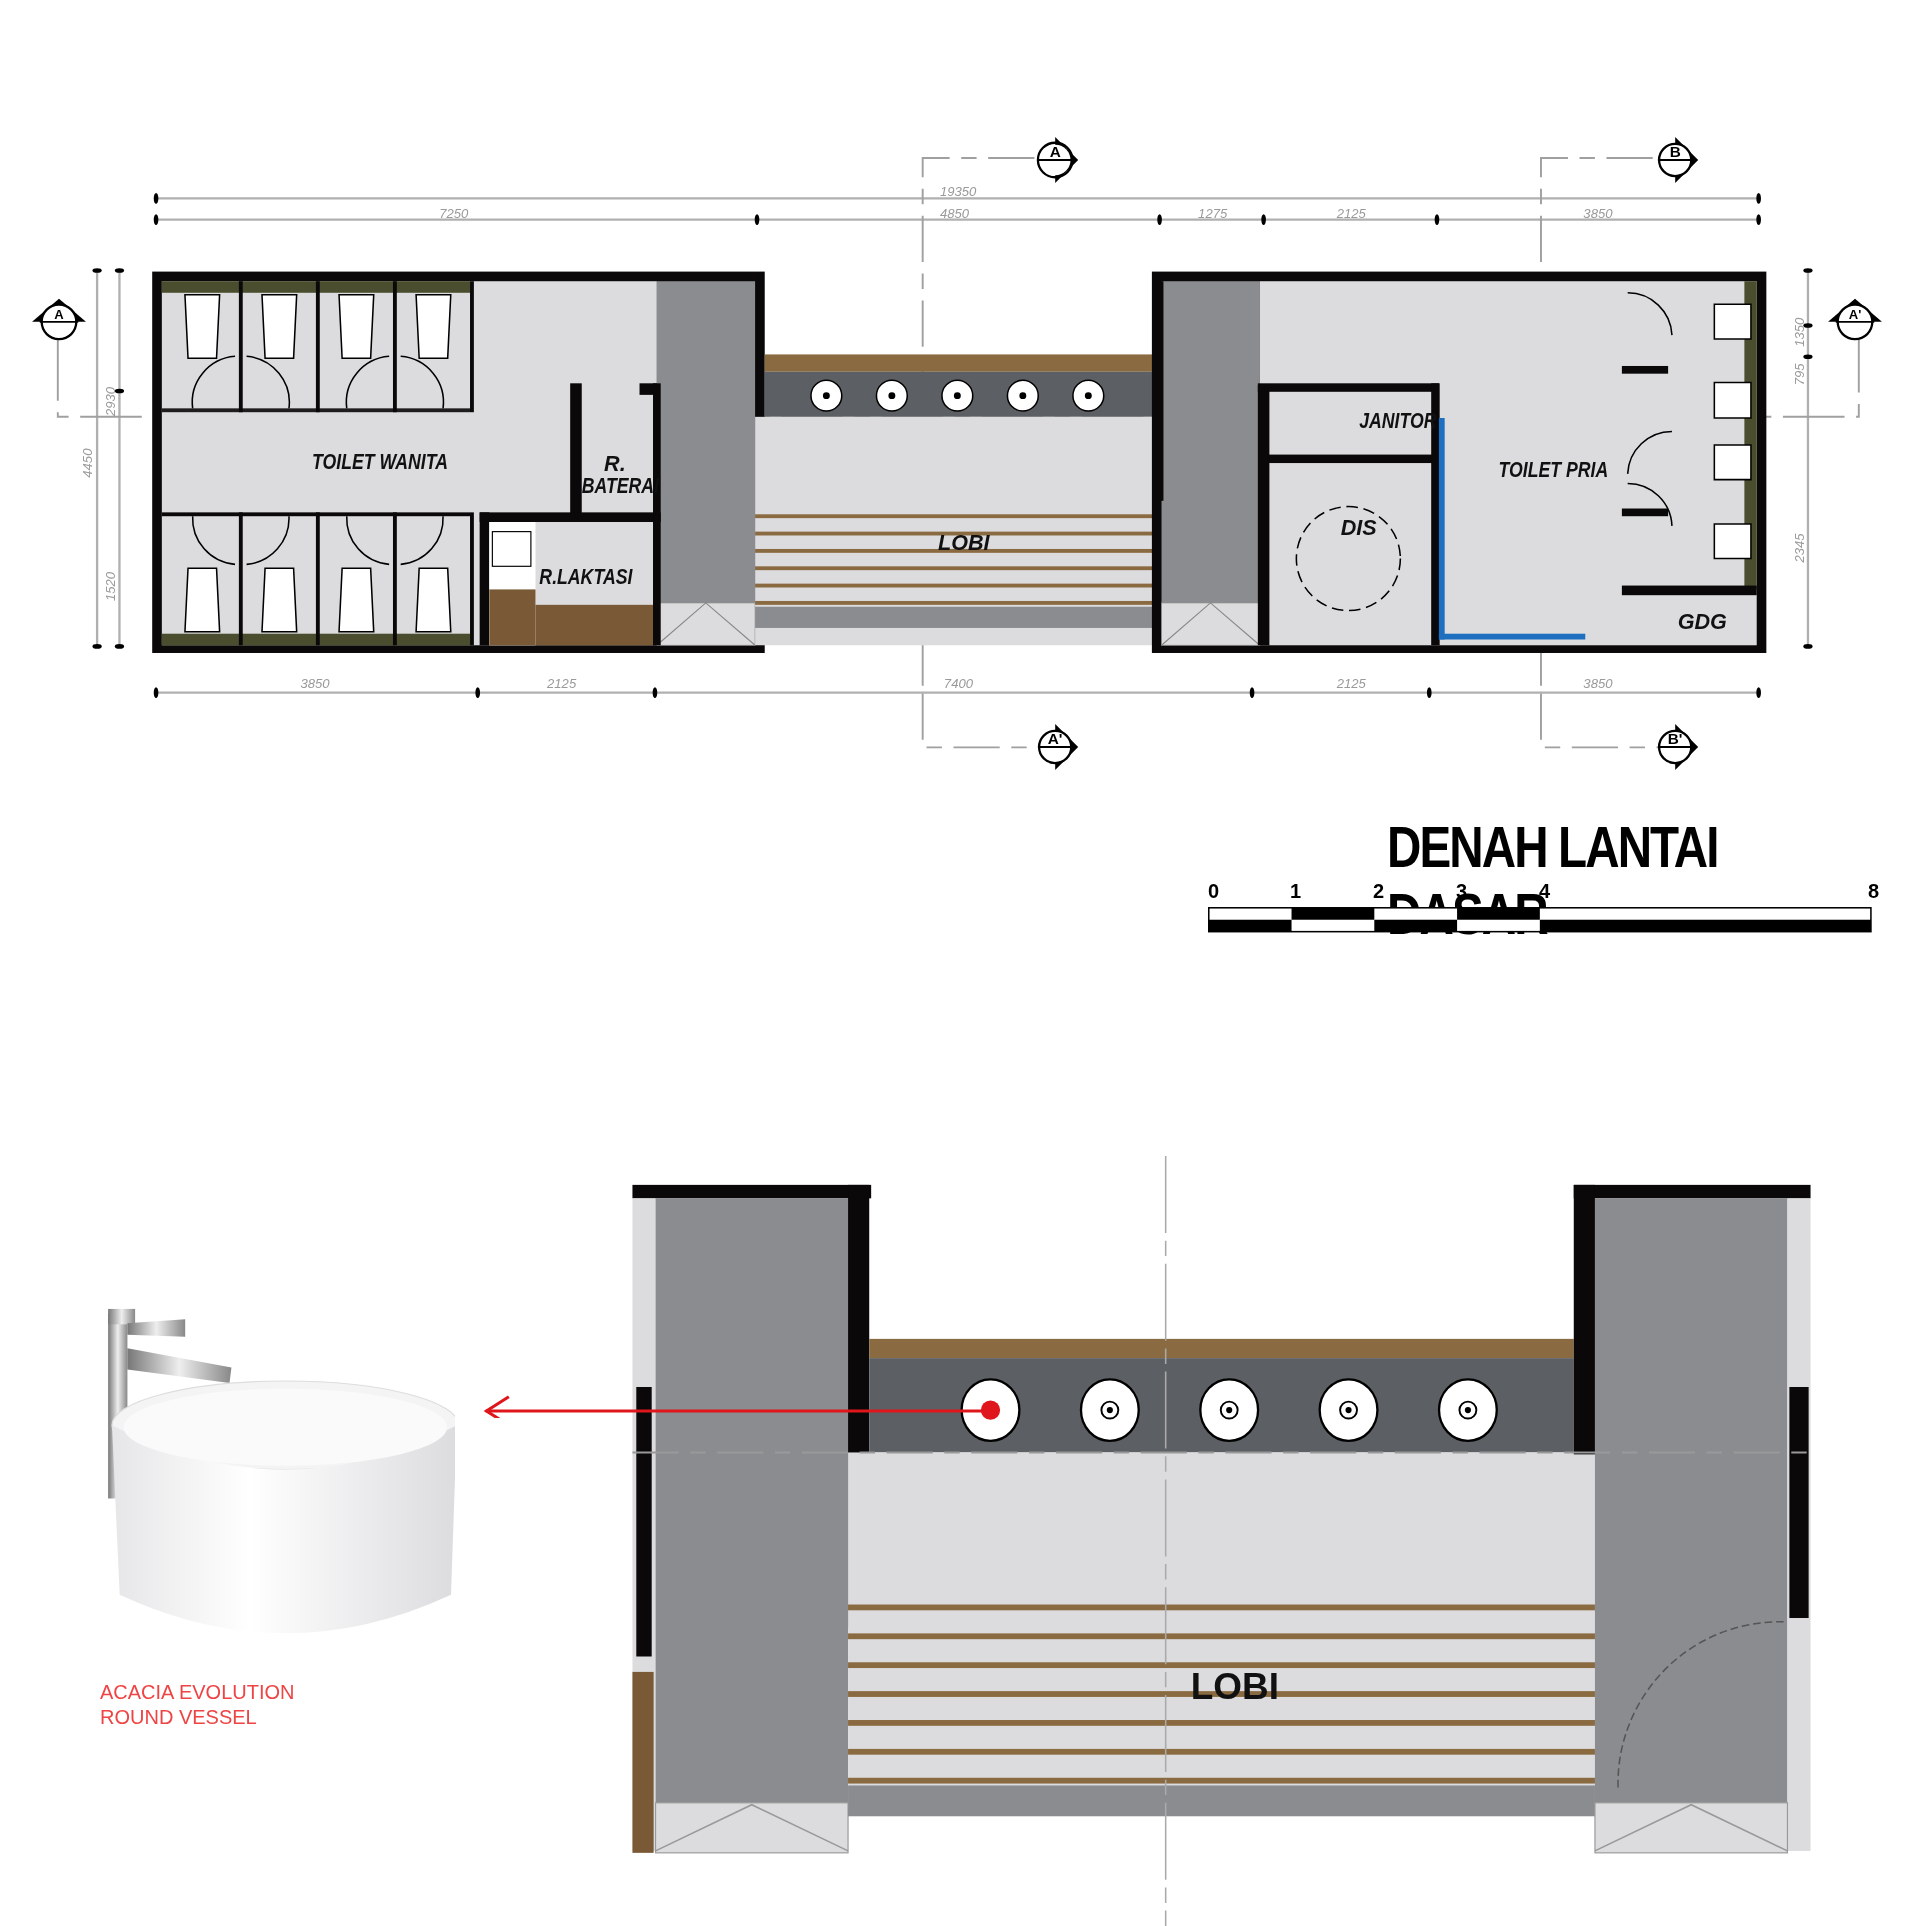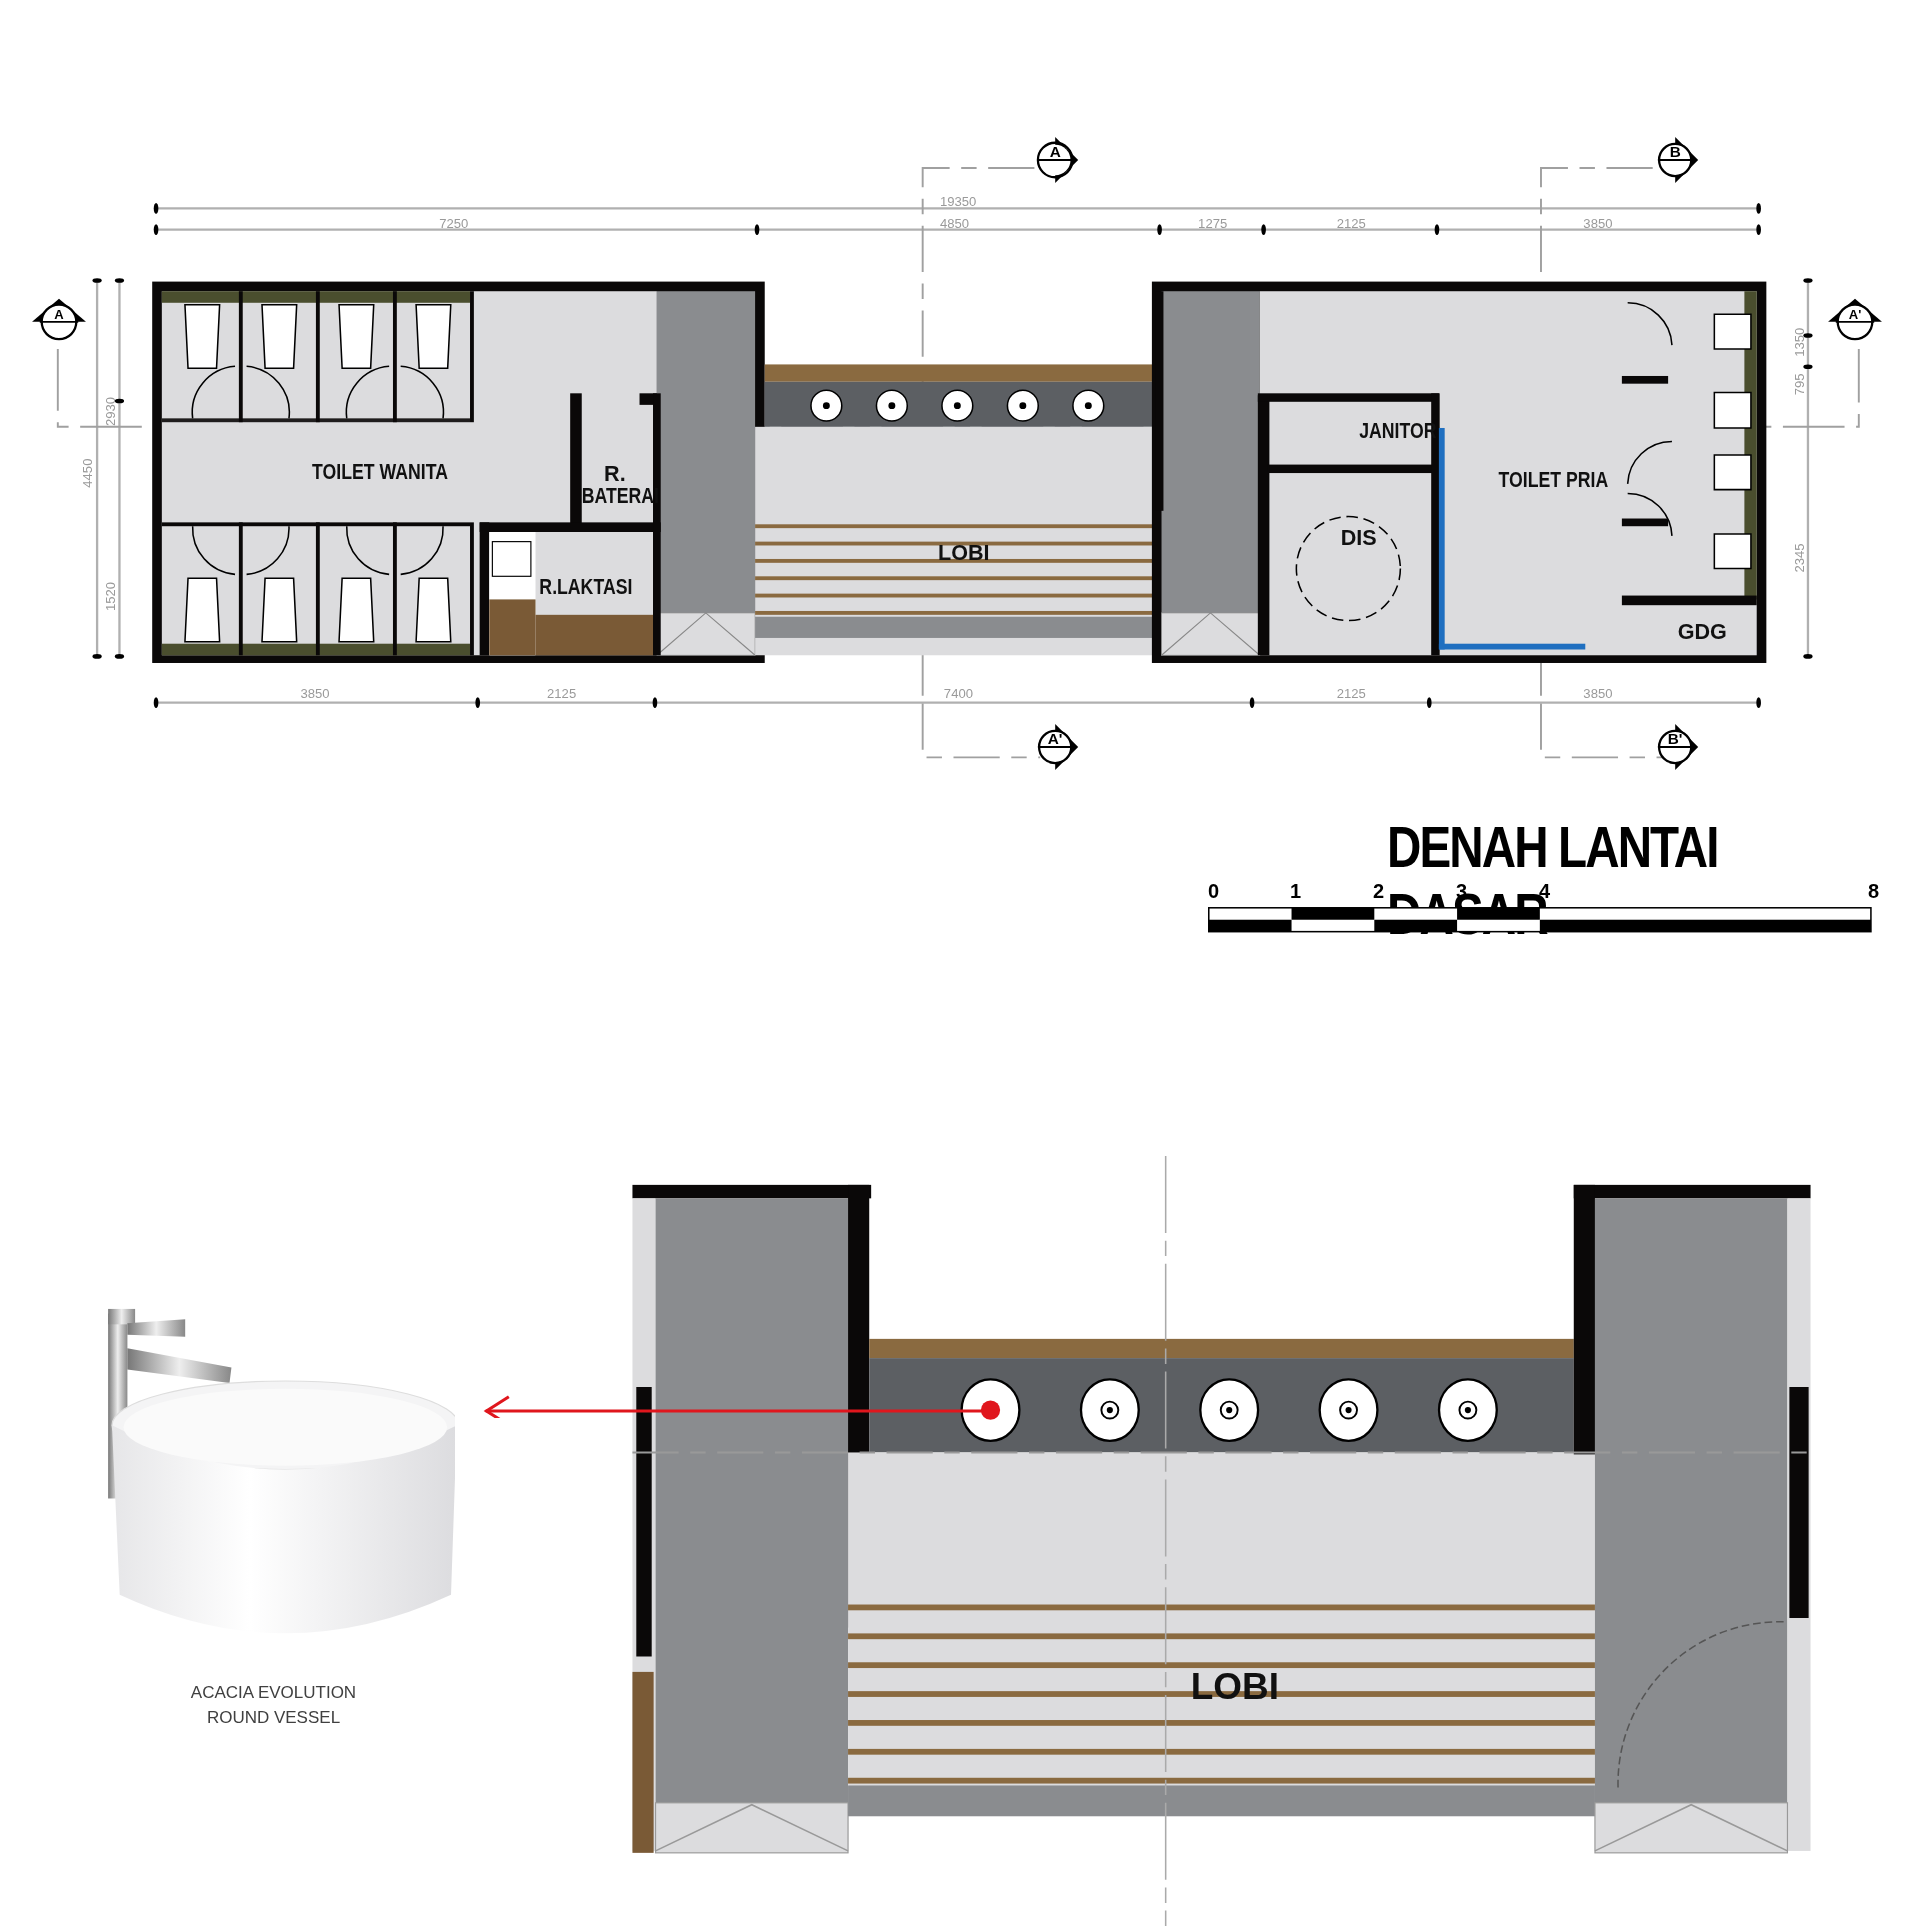--- a/index.html
+++ b/index.html
@@ -2,27 +2,27 @@
 <html style="font-size:6.2px"><head>
 <meta charset="utf-8">
 <style>
   html, body { margin:0; padding:0; background:#ffffff; }
   body { width:1912px; height:2399px; position:relative; overflow:hidden; font-family:"Liberation Sans", sans-serif; }
   .abs { position:absolute; }
   svg text { font-family:"Liberation Sans", sans-serif; }
   .dimtxt { fill:#9a9a9a; font-size:34px; }
   .roomlbl { fill:#111; font-weight:bold; font-size:56px; }
   .title1 { position:absolute; left:1387px; top:813px; font-size:58px; font-weight:bold; letter-spacing:-2.3px; color:#000; transform:scaleX(0.82); transform-origin:left top; }
-  .caption { position:absolute; left:100px; top:1680px; width:347px; text-align:center; font-size:17px; color:#404040; line-height:25.4px; }
+  .caption { position:absolute; left:100px; top:1680px; width:347px; font-size:20px; color:#ef4444; line-height:25.4px; }
   .scale-num { position:absolute; font-weight:bold; color:#000; }
 </style>
 </head>
 <body>
 
-<div class="abs" style="left:0;top:10px;width:1624px;height:809px;">
+<div class="abs" style="left:0;top:0;width:1624px;height:809px;font-style:italic;">
 <svg width="1912" height="809" viewBox="0 0 4963 2100" xmlns="http://www.w3.org/2000/svg">
 
   <g stroke="#b0b0b0" stroke-width="6">
     <line x1="400" y1="515" x2="4570" y2="515"></line>
     <line x1="400" y1="570" x2="4570" y2="570"></line>
     <line x1="400" y1="1798" x2="4570" y2="1798"></line>
   </g>
   <g fill="#000">
     <ellipse cx="405" cy="515" rx="6" ry="14"></ellipse>
         <ellipse cx="4565" cy="515" rx="6" ry="14"></ellipse>

